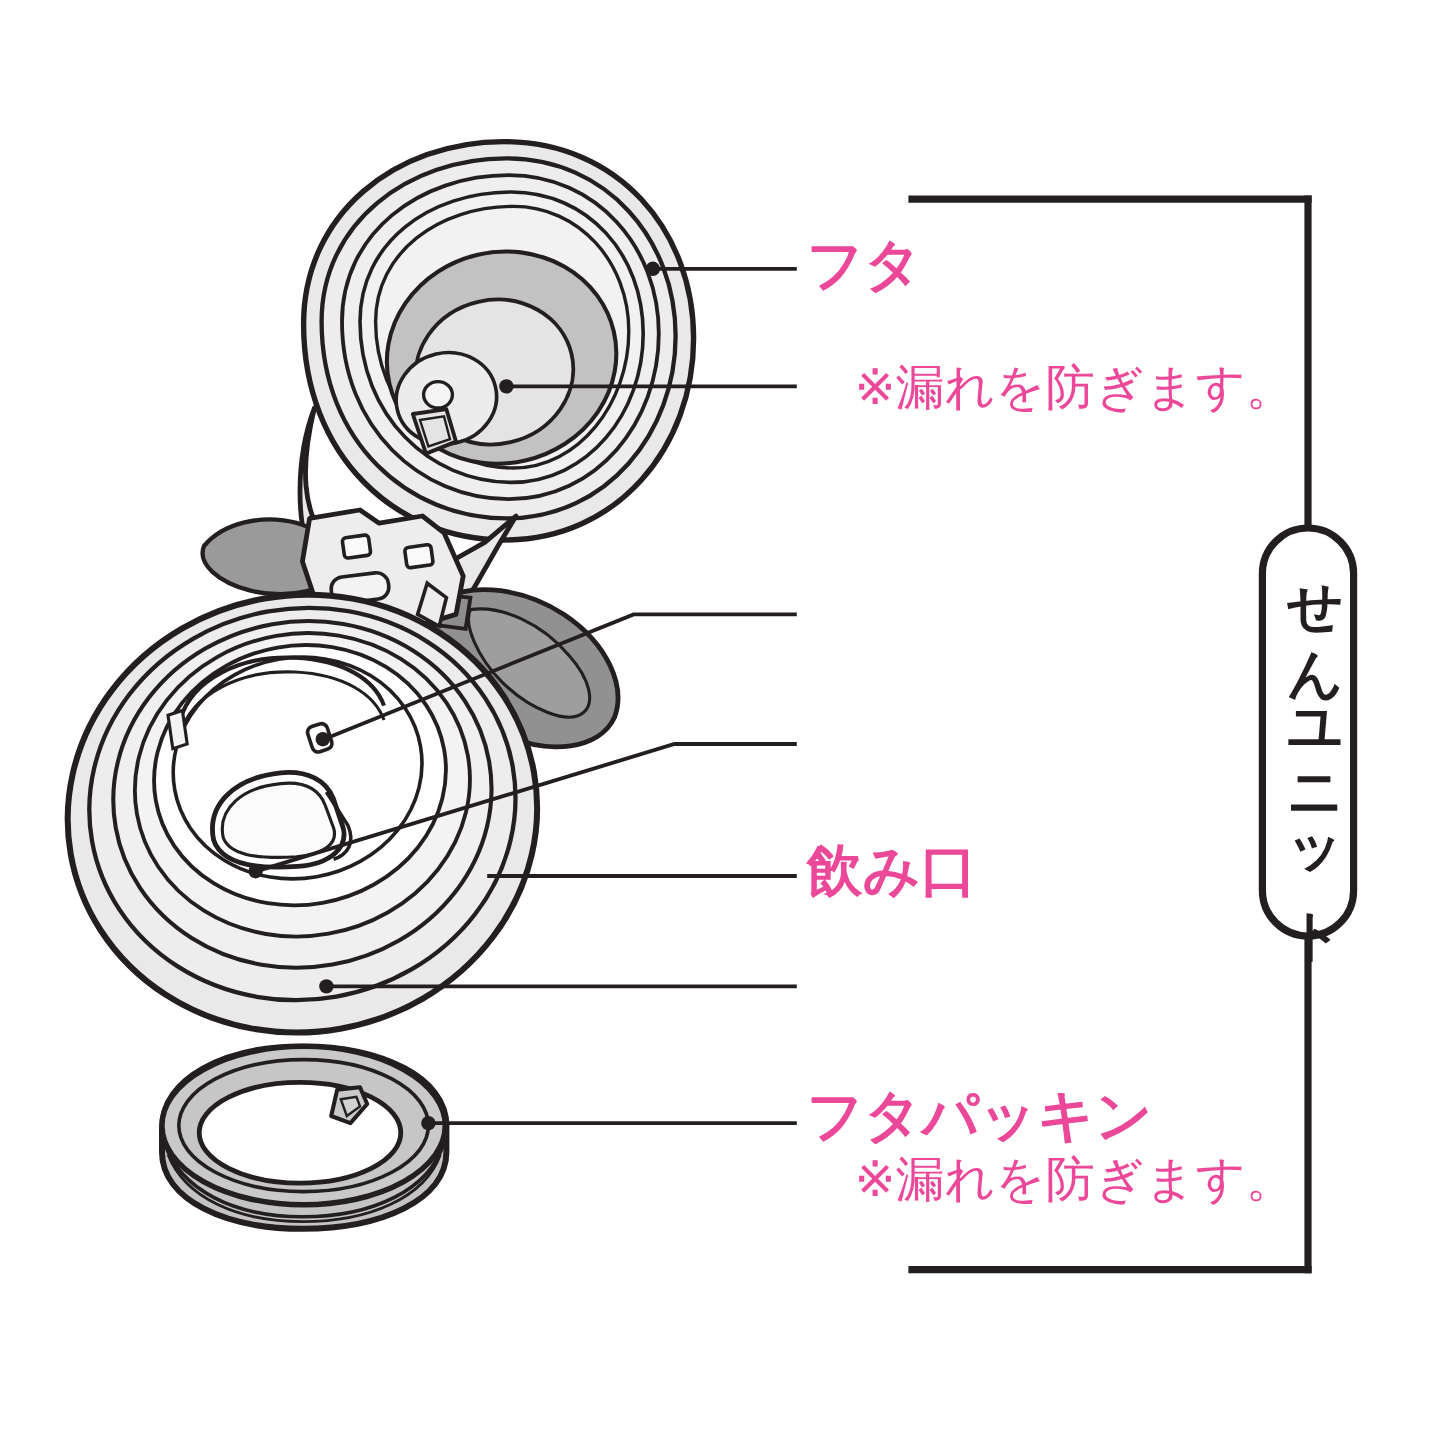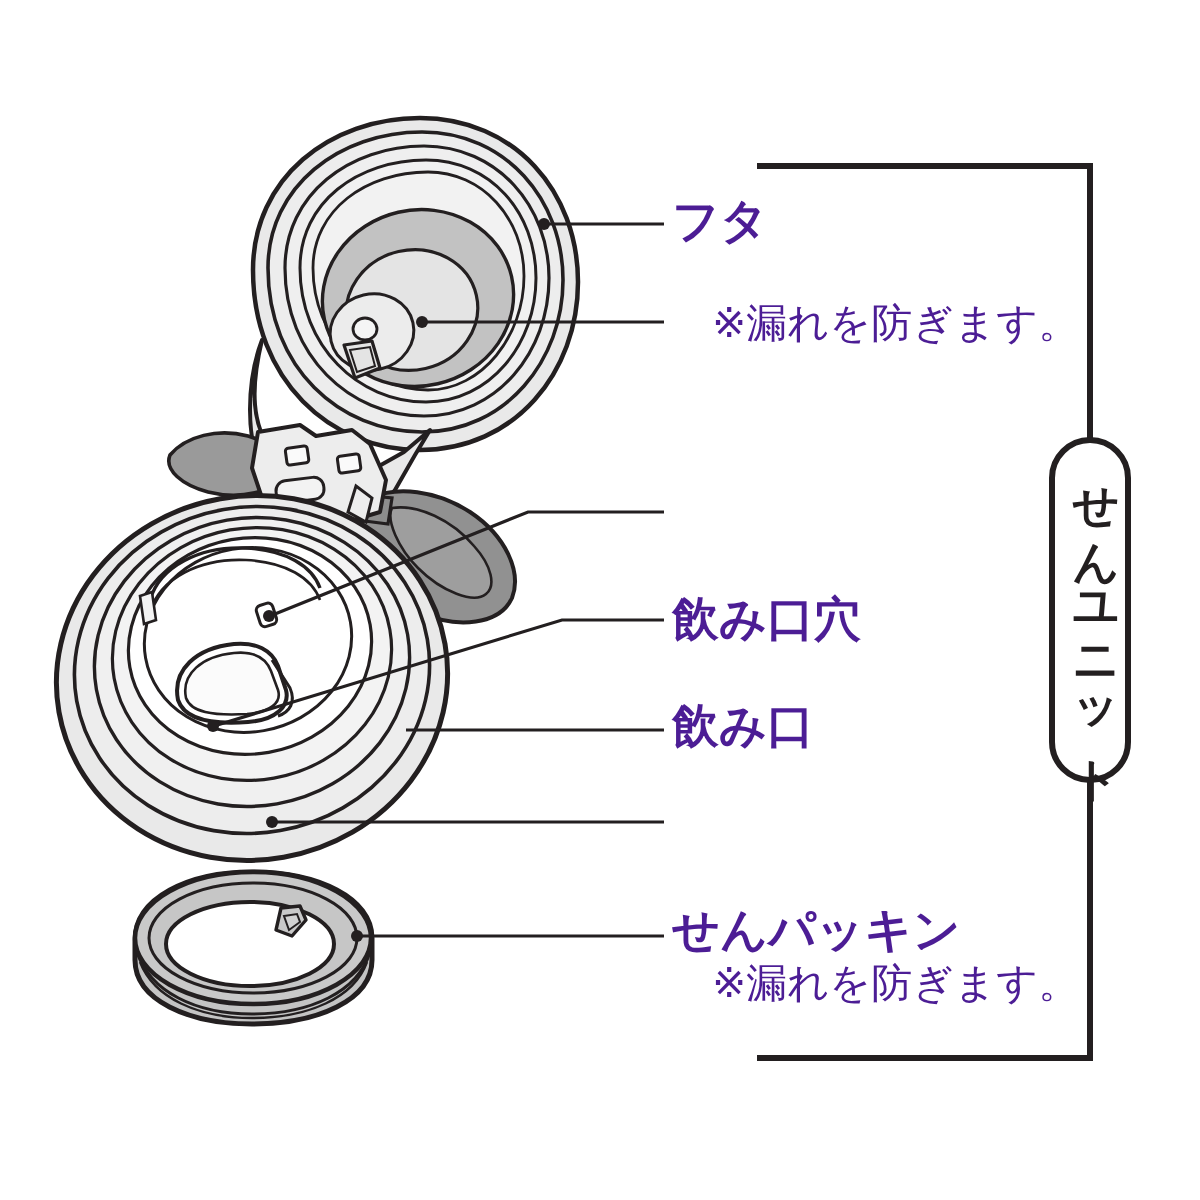--- a/index.html
+++ b/index.html
@@ -31,21 +31,21 @@
   .labels-layer {
     position: absolute;
     left: 0;
     top: 0;
     width: 1200px;
     height: 1200px;
     pointer-events: none;
   }
   .label {
     position: absolute;
-    color: #4c1d95;
+    color: #ec4899;
     white-space: nowrap;
     pointer-events: auto;
   }
   .label .main {
     display: block;
     font-size: 47px;
     font-weight: bold;
     letter-spacing: 0px;
     line-height: 1.05;
   }
@@ -239,30 +239,27 @@
 
     <div class="label" style="left:672px; top:196px;">
       <span class="main">フタ</span>
     </div>
 
     <div class="label" style="left:672px; top:294px;">
       <span class="note">※漏れを防ぎます。</span>
     </div>
 
 
-    <div class="label" style="left:672px; top:594px;">
-      <span class="main">飲み口穴</span>
-    </div>
 
     <div class="label" style="left:672px; top:701px;">
       <span class="main">飲み口</span>
     </div>
 
 
     <div class="label" style="left:672px; top:905px;">
-      <span class="main">せんパッキン</span>
+      <span class="main">フタパッキン</span>
       <span class="note">※漏れを防ぎます。</span>
     </div>
 
     <div class="pill-text">せんユニット</div>
   </div>
 
 </div>
 
 </body></html>

